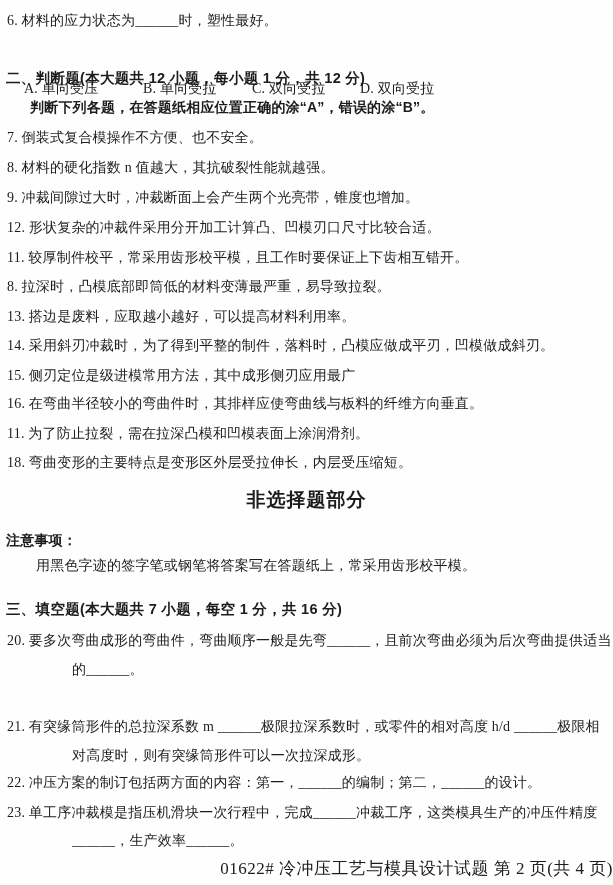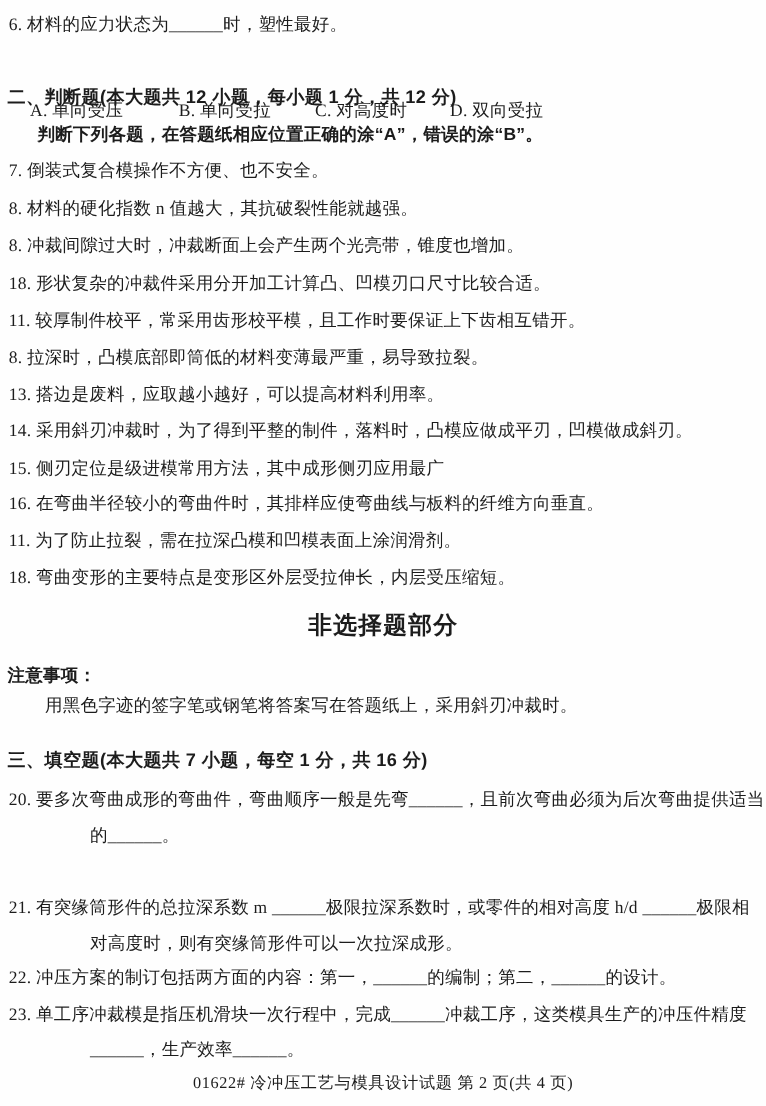--- a/index.html
+++ b/index.html
@@ -64,61 +64,61 @@
     left: 6px;
     font-family: "Liberation Sans", sans-serif;
     font-weight: bold;
     font-size: 14px;
   }
   .notes-text { left: 36px; }
   .footer {
     position: absolute;
     left: 0; top: 857px;
     width: 100%;
-    text-align: center;
-    font-size: 13px;
+    text-align: right;
+    font-size: 17px;
     letter-spacing: 0.5px;
   }
 </style>
 </head>
 <body>
 
 <div class="page">
 
   <div class="line q-text" style="top:13px">6. 材料的应力状态为______时，塑性最好。</div>
 
   <div class="options-row">
     <span class="opt-a">A. 单向受压</span>
     <span class="opt-b">B. 单向受拉</span>
-    <span class="opt-c">C. 对高度时</span>
+    <span class="opt-c">C. 双向受拉</span>
     <span class="opt-d">D. 双向受拉</span>
   </div>
 
   <div class="line heading" style="top:70px">二、判断题(本大题共 12 小题，每小题 1 分，共 12 分)</div>
 
   <div class="line sub-heading" style="top:99px">判断下列各题，在答题纸相应位置正确的涂“A”，错误的涂“B”。</div>
 
   <div class="line q-text" style="top:130px">7. 倒装式复合模操作不方便、也不安全。</div>
   <div class="line q-text" style="top:160px">8. 材料的硬化指数 n 值越大，其抗破裂性能就越强。</div>
-  <div class="line q-text" style="top:190px">8. 冲裁间隙过大时，冲裁断面上会产生两个光亮带，锥度也增加。</div>
-  <div class="line q-text" style="top:220px">18. 形状复杂的冲裁件采用分开加工计算凸、凹模刃口尺寸比较合适。</div>
+  <div class="line q-text" style="top:190px">9. 冲裁间隙过大时，冲裁断面上会产生两个光亮带，锥度也增加。</div>
+  <div class="line q-text" style="top:220px">12. 形状复杂的冲裁件采用分开加工计算凸、凹模刃口尺寸比较合适。</div>
   <div class="line q-text" style="top:250px">11. 较厚制件校平，常采用齿形校平模，且工作时要保证上下齿相互错开。</div>
   <div class="line q-text" style="top:279px">8. 拉深时，凸模底部即筒低的材料变薄最严重，易导致拉裂。</div>
   <div class="line q-text" style="top:309px">13. 搭边是废料，应取越小越好，可以提高材料利用率。</div>
   <div class="line q-text" style="top:338px">14. 采用斜刃冲裁时，为了得到平整的制件，落料时，凸模应做成平刃，凹模做成斜刃。</div>
   <div class="line q-text" style="top:368px">15. 侧刃定位是级进模常用方法，其中成形侧刃应用最广</div>
   <div class="line q-text" style="top:396px">16. 在弯曲半径较小的弯曲件时，其排样应使弯曲线与板料的纤维方向垂直。</div>
   <div class="line q-text" style="top:426px">11. 为了防止拉裂，需在拉深凸模和凹模表面上涂润滑剂。</div>
   <div class="line q-text" style="top:455px">18. 弯曲变形的主要特点是变形区外层受拉伸长，内层受压缩短。</div>
 
   <div class="center-title">非选择题部分</div>
 
   <div class="line notes-label" style="top:532px">注意事项：</div>
 
-  <div class="line notes-text" style="top:558px">用黑色字迹的签字笔或钢笔将答案写在答题纸上，采用斜刃冲裁时。</div>
+  <div class="line notes-text" style="top:558px">用黑色字迹的签字笔或钢笔将答案写在答题纸上，常采用齿形校平模。</div>
 
   <div class="line heading" style="top:601px">三、填空题(本大题共 7 小题，每空 1 分，共 16 分)</div>
 
   <div class="line q-text" style="top:633px">20. 要多次弯曲成形的弯曲件，弯曲顺序一般是先弯______，且前次弯曲必须为后次弯曲提供适当</div>
   <div class="line cont" style="top:662px">的______。</div>
   <div class="line q-text" style="top:719px">21. 有突缘筒形件的总拉深系数 m ______极限拉深系数时，或零件的相对高度 h/d ______极限相</div>
   <div class="line cont" style="top:748px">对高度时，则有突缘筒形件可以一次拉深成形。</div>
   <div class="line q-text" style="top:775px">22. 冲压方案的制订包括两方面的内容：第一，______的编制；第二，______的设计。</div>
   <div class="line q-text" style="top:805px">23. 单工序冲裁模是指压机滑块一次行程中，完成______冲裁工序，这类模具生产的冲压件精度</div>
   <div class="line cont" style="top:833px">______，生产效率______。</div>

